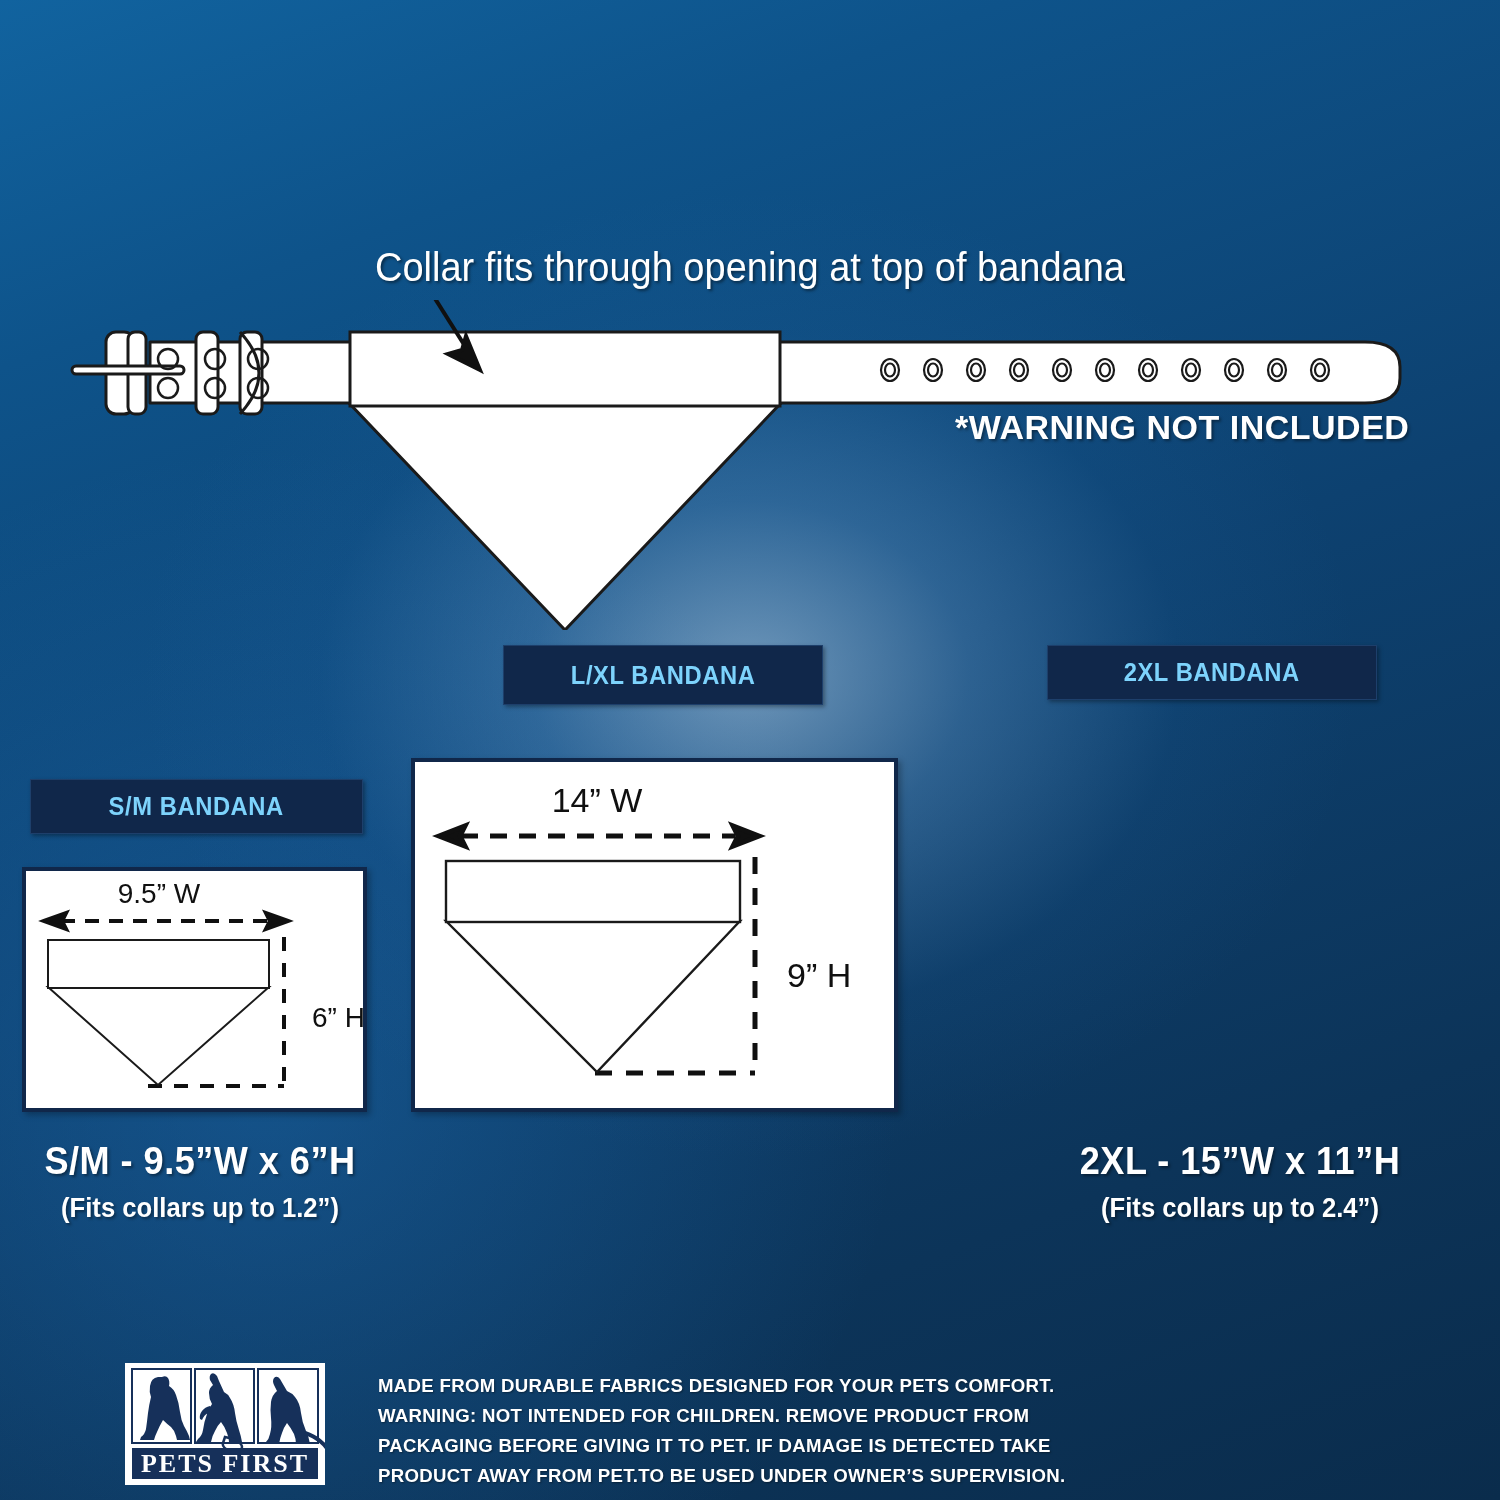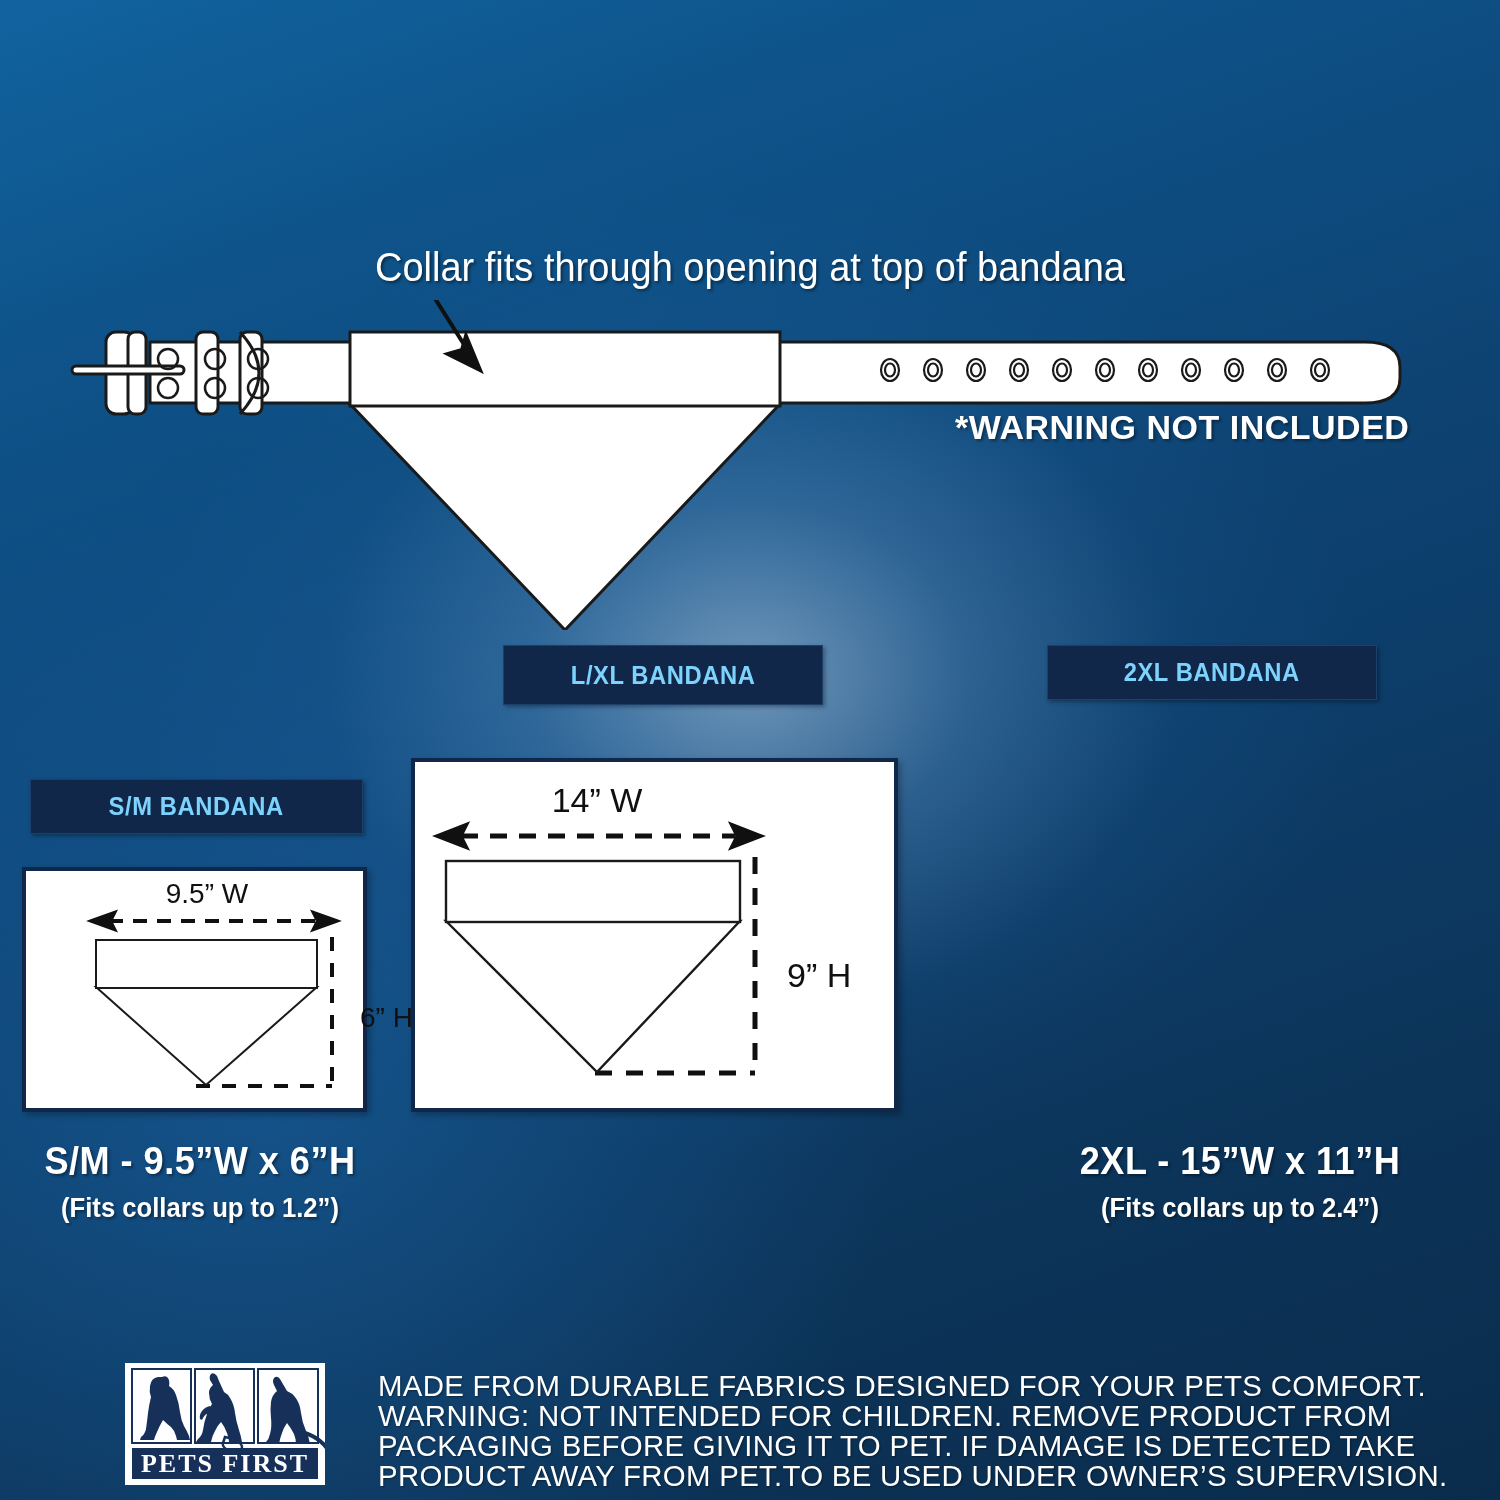--- a/index.html
+++ b/index.html
@@ -87,22 +87,22 @@
   .cap .main { display: block; font-size: 38px; font-weight: bold; transform: scaleX(0.95); letter-spacing: 0.5px; }
   .cap .sub  { display: block; font-size: 27px; font-weight: bold; margin-top: 10px; transform: scaleX(0.95); }
   
   #logo {
     position: absolute; left: 125px; top: 1363px;
     width: 200px; height: 122px;
   }
   #footer-text {
     position: absolute; left: 378px; top: 1371px; width: 1030px;
     color: #ffffff;
-    font-size: 30px;
-    font-weight: normal;
+    font-size: 19px;
+    font-weight: bold;
     line-height: 30px;
     letter-spacing: 0.3px;
     text-shadow: 1px 1px 2px rgba(0,0,0,0.4);
   }
   #footer-text div { transform: scaleX(0.98); transform-origin: left center; white-space: nowrap; }
   #footer-text div.just { display: flex; justify-content: space-between; }
 </style>
 </head>
 <body>
 
@@ -172,21 +172,21 @@
         <line x1="417" y1="-30" x2="470" y2="54"></line>
         <path d="M480 70 L448 54 L462 50 L466 36 Z"></path>
       </g>
     </svg>
   </div>
   <div id="not-included">*WARNING NOT INCLUDED</div>
 
   <div class="badge" style="left:30px; top:779px; width:333px; height:55px;">
     <span>S/M BANDANA</span>
   </div>
-  <div class="card" style="left:22px; top:867px; width:345px; height:245px;padding-left:48px;">
+  <div class="card" style="left:22px; top:867px; width:345px; height:245px;">
     <svg width="337" height="237" viewBox="0 0 337 237">
 
       <g stroke="#101010" stroke-width="4" fill="#101010">
         <line x1="35" y1="50" x2="245" y2="50" stroke-dasharray="14 10"></line>
         <path d="M18 50 L40 42 L36 50 L40 58 Z"></path>
         <path d="M262 50 L240 42 L244 50 L240 58 Z"></path>
       </g>
 
       <g stroke="#101010" stroke-width="4" fill="none">
         <line x1="258" y1="66" x2="258" y2="212" stroke-dasharray="14 12"></line>

